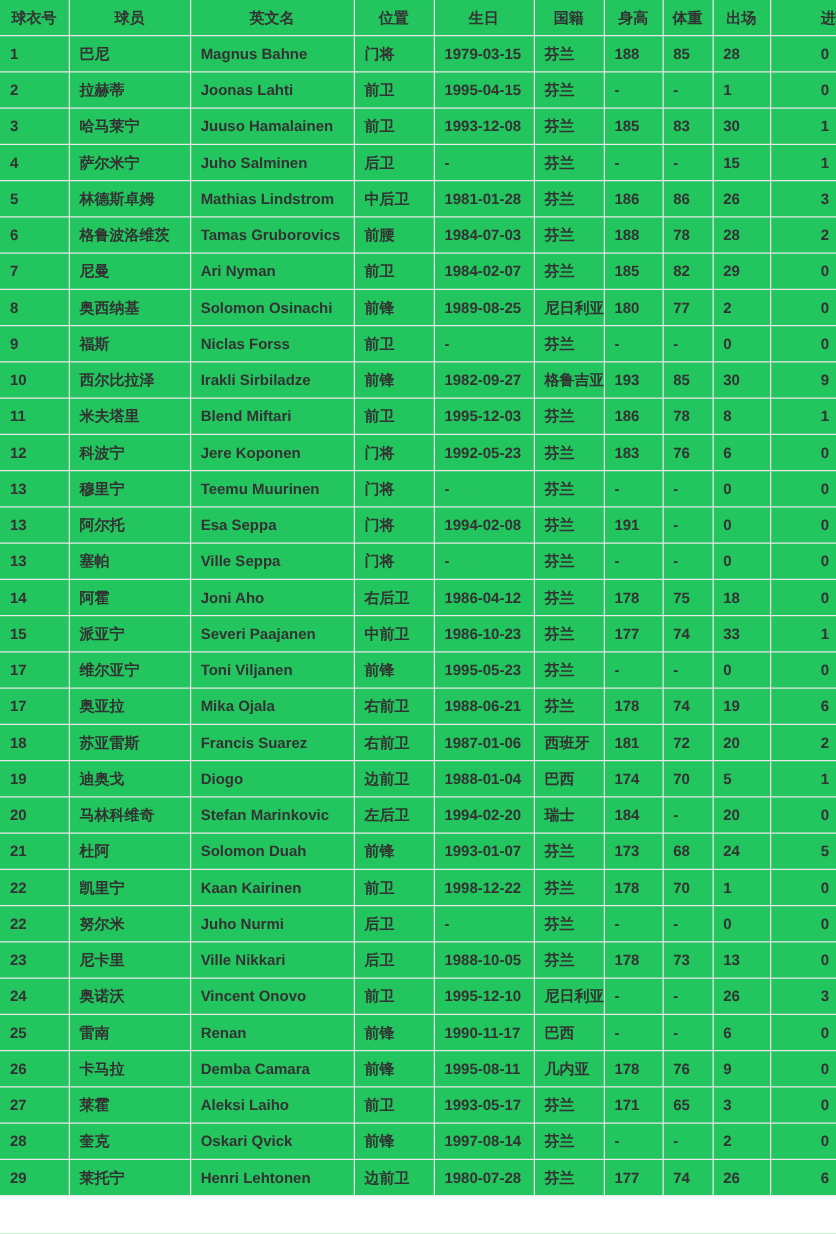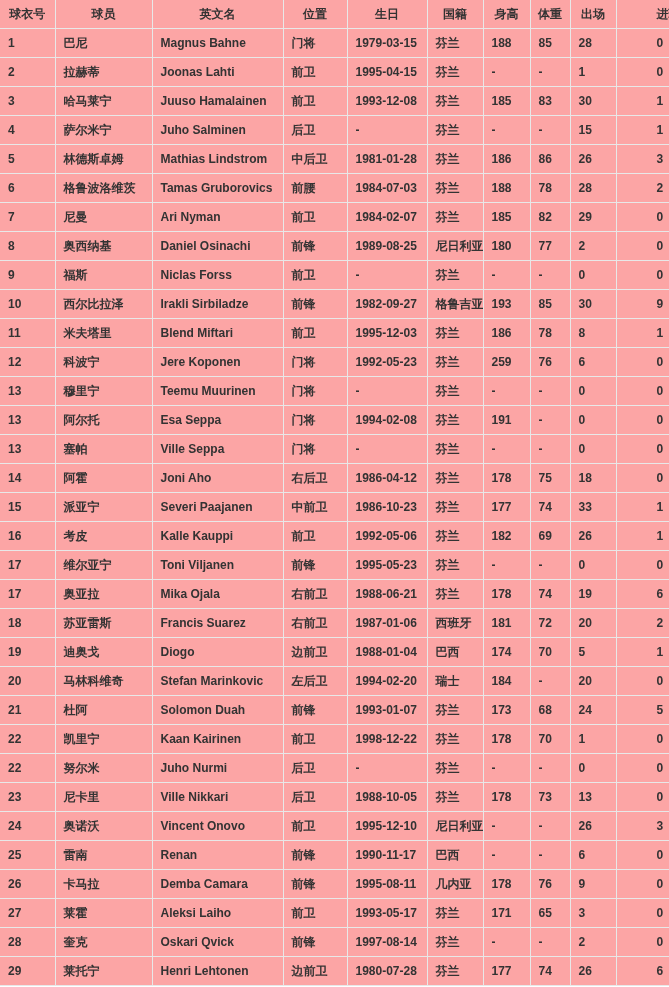--- a/index.html
+++ b/index.html
@@ -8,21 +8,21 @@
     background: #ffffff;
   }
   .roster-table {
     width: 669px;
     border-collapse: collapse;
     table-layout: fixed;
     font-family: "Liberation Sans", "DejaVu Sans", sans-serif;
     font-size: 12px;
     font-weight: bold;
     color: #333333;
-    background: #fca5a5;
+    background: #22c55e;
   }
   .roster-table th,
   .roster-table td {
     height: 28px;
     box-sizing: content-box;
     border-bottom: 1px solid #e8e8e8;
     border-right: 1px solid #e8e8e8;
     overflow: hidden;
     white-space: nowrap;
     vertical-align: middle;
@@ -154,21 +154,21 @@
         <td>1984-02-07</td>
         <td>芬兰</td>
         <td>185</td>
         <td>82</td>
         <td>29</td>
         <td>0</td>
       </tr>
       <tr>
         <td>8</td>
         <td>奥西纳基</td>
-        <td>Daniel Osinachi</td>
+        <td>Solomon Osinachi</td>
         <td>前锋</td>
         <td>1989-08-25</td>
         <td>尼日利亚</td>
         <td>180</td>
         <td>77</td>
         <td>2</td>
         <td>0</td>
       </tr>
       <tr>
         <td>9</td>
@@ -206,21 +206,21 @@
         <td>8</td>
         <td>1</td>
       </tr>
       <tr>
         <td>12</td>
         <td>科波宁</td>
         <td>Jere Koponen</td>
         <td>门将</td>
         <td>1992-05-23</td>
         <td>芬兰</td>
-        <td>259</td>
+        <td>183</td>
         <td>76</td>
         <td>6</td>
         <td>0</td>
       </tr>
       <tr>
         <td>13</td>
         <td>穆里宁</td>
         <td>Teemu Muurinen</td>
         <td>门将</td>
         <td>-</td>
@@ -269,32 +269,20 @@
       <tr>
         <td>15</td>
         <td>派亚宁</td>
         <td>Severi Paajanen</td>
         <td>中前卫</td>
         <td>1986-10-23</td>
         <td>芬兰</td>
         <td>177</td>
         <td>74</td>
         <td>33</td>
-        <td>1</td>
-      </tr>
-      <tr>
-        <td>16</td>
-        <td>考皮</td>
-        <td>Kalle Kauppi</td>
-        <td>前卫</td>
-        <td>1992-05-06</td>
-        <td>芬兰</td>
-        <td>182</td>
-        <td>69</td>
-        <td>26</td>
         <td>1</td>
       </tr>
       <tr>
         <td>17</td>
         <td>维尔亚宁</td>
         <td>Toni Viljanen</td>
         <td>前锋</td>
         <td>1995-05-23</td>
         <td>芬兰</td>
         <td>-</td>

